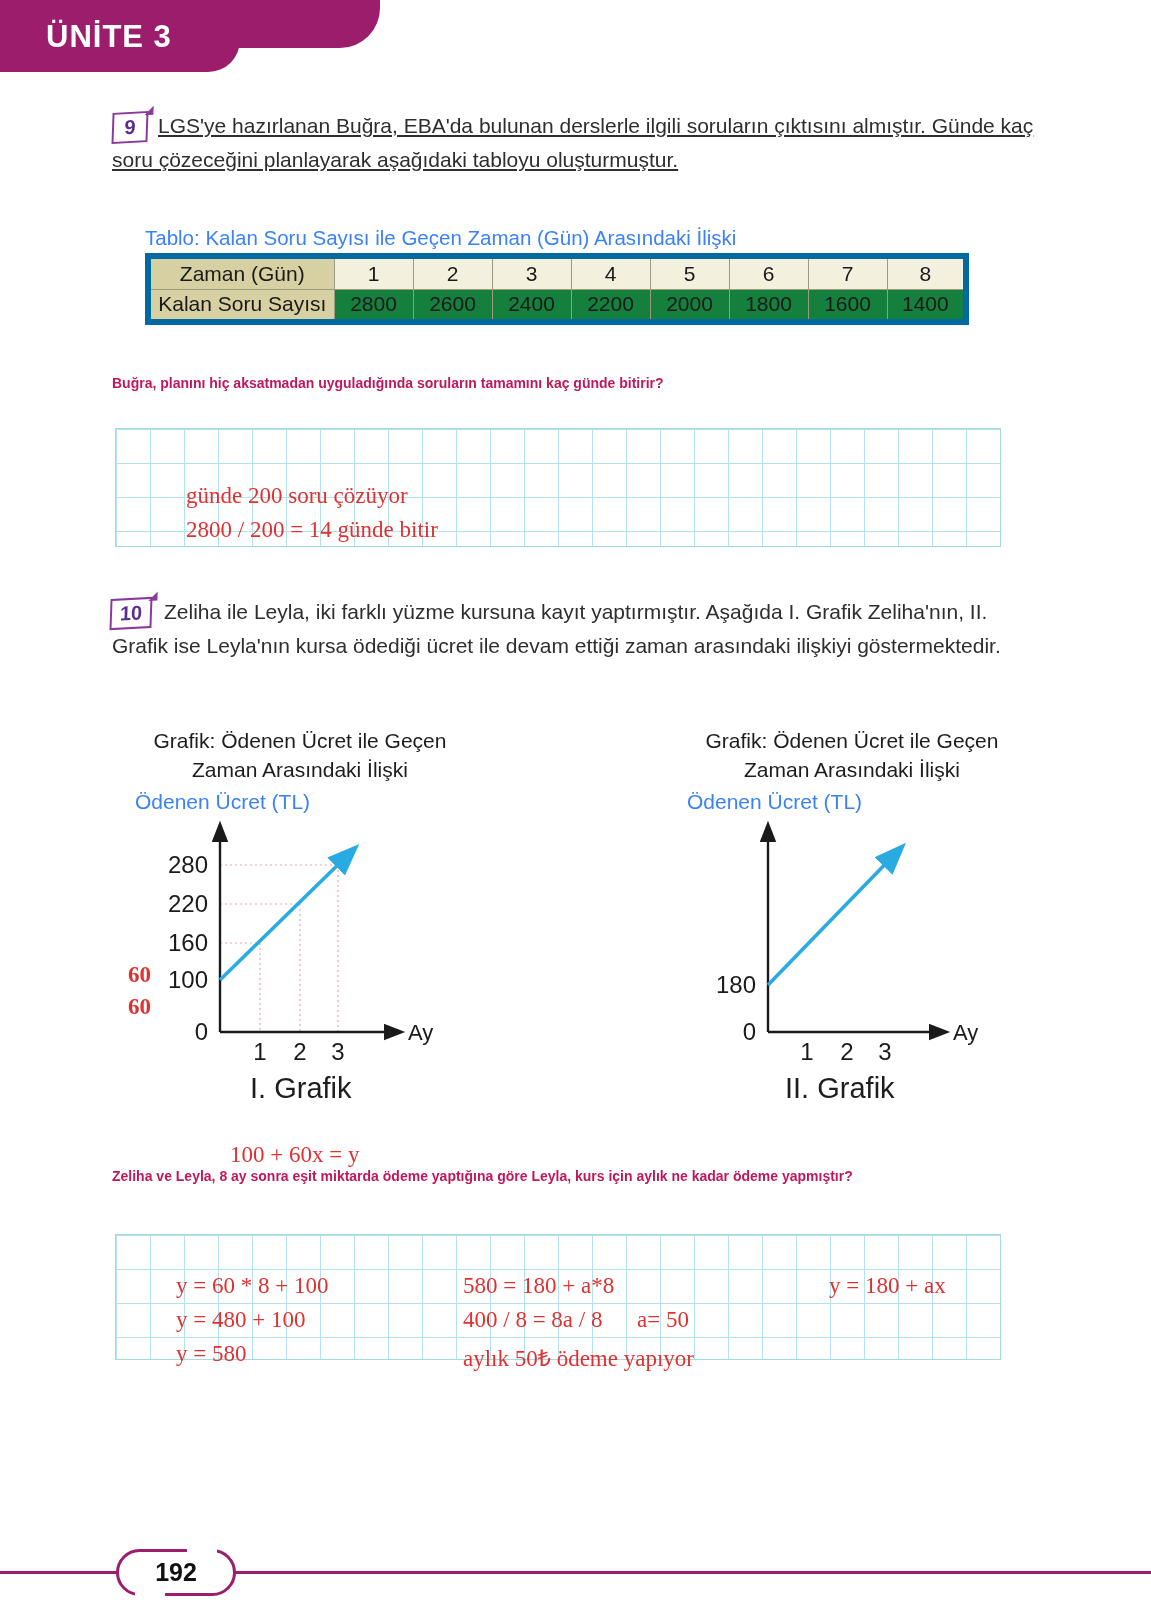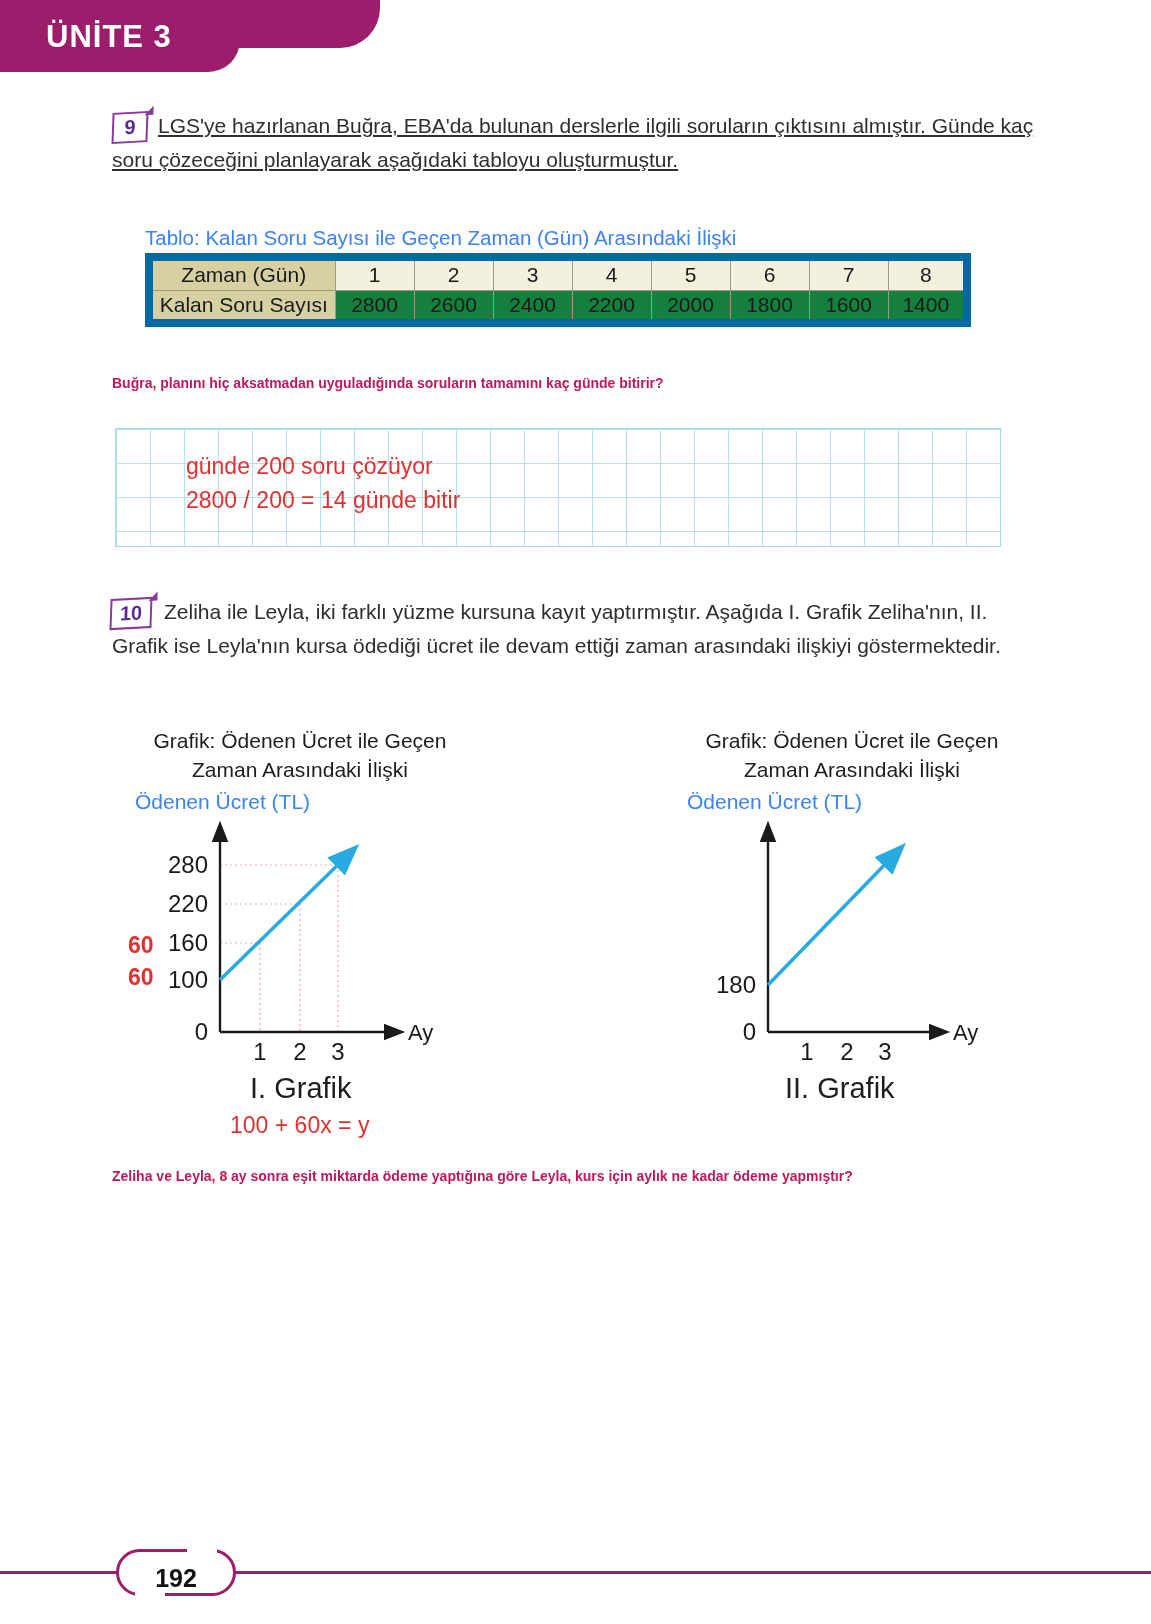--- a/index.html
+++ b/index.html
@@ -20,50 +20,50 @@
     display:flex; align-items:center; justify-content:center;
     font-size:20px; font-weight:700; color:#5c2e91; z-index:3; }
   .badge::after { content:""; position:absolute; top:-7px; right:-7px;
     width:0; height:0; border-left:9px solid transparent; border-bottom:9px solid #8b3a9c; }
   .para { position:absolute; font-size:21px; line-height:34px; color:#2e2e2e; width:928px; }
   .boldq { position:absolute; font-size:14px; line-height:33px; font-weight:700; color:#be185d; width:928px; }
 
   
   .tbl-caption { position:absolute; font-size:20.5px; color:#3b82f6; }
   table.qtable { position:absolute; border-collapse:collapse; table-layout:fixed;
-    border:8px solid #0369a1; font-size:21px; color:#1a1a1a; }
+    border:6px solid #0369a1; font-size:21px; color:#1a1a1a; }
   table.qtable td { border:1px solid #9b9b80; text-align:center; height:33px; padding:0 2px; }
   table.qtable td.th { background:#d6d0a2; width:186px; }
   table.qtable tr.r1 td.v { background:#f3f0de; width:79px; }
   table.qtable tr.r2 td.v { background:#15803d; }
 
   
   .grid { position:absolute; background-color:#fff;
     background-image:linear-gradient(to right,#b4e3ec 1px,transparent 1px),
                      linear-gradient(to bottom,#b4e3ec 1px,transparent 1px);
     background-size:34px 34px; border:1px solid #a5d9e4; }
-  .hw { position:absolute; font-family:Liberation Sans, sans-serif; font-size:23px;
-    color:#e03131; white-space:pre; }
+  .hw { position:absolute; font-family:Liberation Serif, serif; font-size:23px;
+    color:#e03131; white-space:pre;margin-top:30px; }
 
   
   .chart-box { position:absolute; width:430px; height:450px; }
   .chart-title { position:absolute; text-align:center; font-size:21px; line-height:29px;
     color:#1d1d1d; width:350px; }
   .chart-ylabel { position:absolute; font-size:21px; color:#3b82f6; }
   .chart-caption { position:absolute; font-size:29px; color:#1d1d1d; }
   .chart svg { overflow:visible; }
   .chart text { font-family:"Liberation Sans", sans-serif; fill:#1a1a1a; }
   .tick { font-size:24px; }
   .axlbl { font-size:22px; }
 
   
   .footer-rule { position:absolute; left:0; top:1571px; width:1151px; height:3px; background:#9b1d6b; }
   .page-badge { position:absolute; left:116px; top:1549px; width:120px; height:47px;
     background:#fff; border:3px solid #9b1d6b; border-radius:24px;
-    display:flex; align-items:flex-end; justify-content:center; }
+    display:flex; align-items:center; justify-content:center; }
   .page-badge::before { content:""; position:absolute; top:-4px; right:16px; width:30px; height:6px; background:#fff; }
   .page-badge::after  { content:""; position:absolute; bottom:-4px; left:16px; width:30px; height:6px; background:#fff; }
   .page-num { font-size:25px; font-weight:700; color:#111; }
 </style>
 </head>
 <body>
 
 <div id="page">
 
   <div class="banner-tab"></div>
@@ -191,19 +191,28 @@
       <text class="tick" x="185" y="248" text-anchor="middle">3</text>
 
       <text class="axlbl" x="253" y="228">Ay</text>
     </svg>
 
     <div class="chart-caption" style="left:135px; top:372px;">II. Grafik</div>
   </div>
 
   <div class="boldq" style="left:112px; top:1160px;">Zeliha ve Leyla, 8 ay sonra eşit miktarda ödeme yaptığına göre Leyla, kurs için aylık ne kadar ödeme yapmıştır?</div>
 
+  <div class="grid" style="left:115px; top:1234px; width:886px; height:126px;">
+    <span class="hw" style="left:60px;  top:8px;">y = 60 * 8 + 100</span>
+    <span class="hw" style="left:60px;  top:42px;">y = 480 + 100</span>
+    <span class="hw" style="left:60px;  top:76px;">y = 580</span>
+    <span class="hw" style="left:347px; top:8px;">580 = 180 + a*8</span>
+    <span class="hw" style="left:347px; top:42px;">400 / 8 = 8a / 8      a= 50</span>
+    <span class="hw" style="left:347px; top:76px;">aylık 50₺ ödeme yapıyor</span>
+    <span class="hw" style="left:713px; top:8px;">y = 180 + ax</span>
+  </div>
 
   <div class="footer-rule"></div>
   <div class="page-badge">
     <span class="page-num">192</span>
   </div>
 
 </div>
 
 </body></html>

